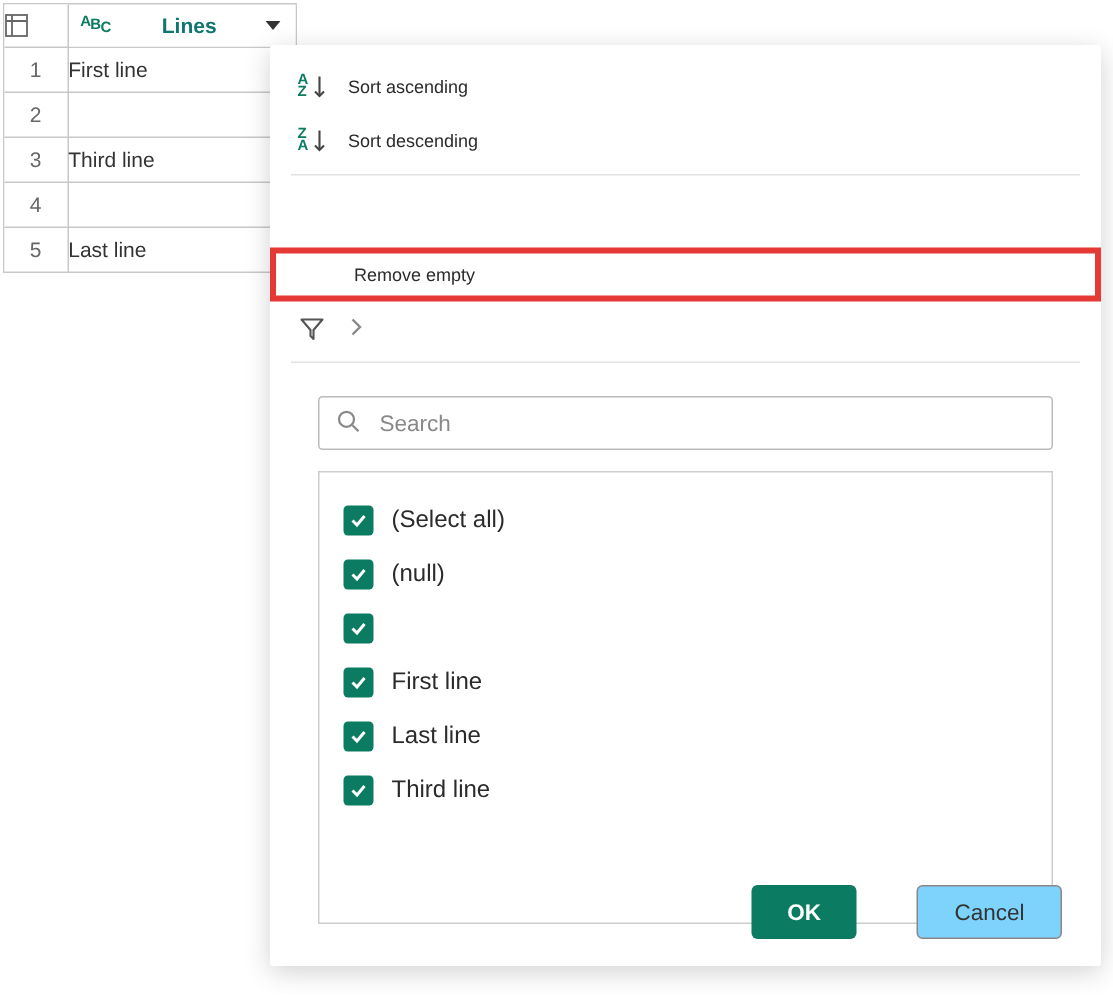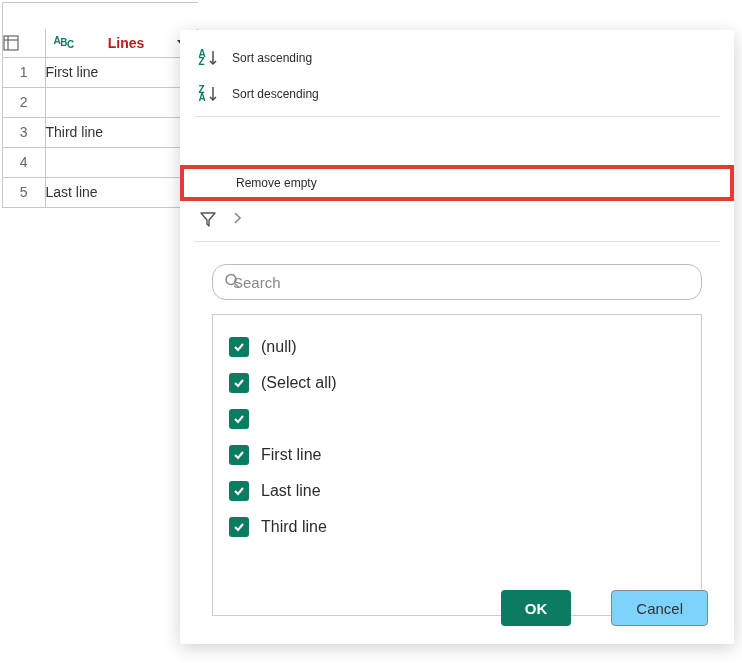--- a/index.html
+++ b/index.html
@@ -1,27 +1,27 @@
 <!DOCTYPE html>
 <html><head>
   <meta charset="utf-8">
   <style>
     * { box-sizing: border-box; margin: 0; padding: 0; }
     body { font-family: "Segoe UI", Arial, sans-serif; font-size: 14px; color: #333; background: #fff; width: 742px; height: 663px; position: relative; overflow: hidden; }
     
     .table-area { position: absolute; top: 2px; left: 2px; border-top: 1px solid #c8c8c8; border-left: 1px solid #c8c8c8; }
-    .table-area table { border-collapse: collapse; margin-top: 26px; }
+    .table-area table { border-collapse: collapse; }
     .table-area th, .table-area td { border-right: 1px solid #c8c8c8; border-bottom: 1px solid #c8c8c8; padding: 0; background: #fff; }
     .hdr-corner { width: 42px; height: 28px; background: #f0f0f0; text-align: center; }
     .hdr-col { width: 152px; height: 28px; background: #e6f5f1; position: relative; }
     .hdr-col-inner { display: flex; align-items: center; height: 100%; padding: 0 6px 0 8px; }
     .row-idx { width: 42px; height: 30px; background: #f0f0f0; text-align: center; color: #666; vertical-align: middle; }
     .cell { width: 152px; height: 30px; padding-left: 10px; vertical-align: middle; }
     .abc-icon { font-size: 10px; font-weight: 600; color: #0b7b62; margin-right: 6px; letter-spacing: -0.5px; }
-    .col-name { font-weight: 600; color: #b91c1c; flex: 1; }
+    .col-name { font-weight: 600; color: #0f766e; flex: 1; }
     .dropdown-caret { width: 18px; height: 18px; display: flex; align-items: center; justify-content: center; cursor: pointer; }
     
     .table-icon svg { display: block; }
     
     .dropdown-panel { position: absolute; top: 30px; left: 180px; width: 554px; height: 614px; background: #fff; box-shadow: 0 4px 18px rgba(0,0,0,0.18); border-radius: 2px; }
     
     .menu-section { padding: 10px 0 4px 0; }
     .menu-item { display: flex; align-items: center; height: 36px; padding: 0 18px 0 14px; cursor: pointer; }
     .menu-icon { width: 28px; display: flex; align-items: center; justify-content: center; margin-right: 10px; }
     .menu-label { font-size: 12px; color: #2b2b2b; flex: 1; }
@@ -30,21 +30,21 @@
     
     .highlight-box { border: 4px solid #e53935; margin-top: 48px; }
     
     .sort-icon { display: flex; align-items: center; gap: 2px; }
     .sort-letters { font-size: 10px; line-height: 8px; color: #0b7b62; font-weight: 600; display: flex; flex-direction: column; }
     .sort-arrow { color: #444; }
     
     .funnel-icon { color: #555; }
     
     .search-box { margin: 14px 32px 14px 32px; position: relative; }
-    .search-box input { width: 100%; height: 36px; border: 1px solid #bbb; border-radius: 14px; padding: 0 12px 0 20px; font-size: 15px; color: #b91c1c; outline: none; }
+    .search-box input { width: 100%; height: 36px; border: 1px solid #bbb; border-radius: 3px; padding: 0 12px 0 40px; font-size: 15px; color: #b91c1c; outline: none; }
     .search-box input::placeholder { color: #888; }
     .search-icon { position: absolute; left: 12px; top: 50%; transform: translateY(-50%); color: #888; }
     
     .filter-list { margin: 0 32px 0 32px; border: 1px solid #ccc; height: 302px; padding: 14px 16px; overflow-y: auto; }
     .filter-item { display: flex; align-items: center; height: 36px; gap: 12px; }
     .chk { width: 20px; height: 20px; background: #0b7b62; border-radius: 3px; display: flex; align-items: center; justify-content: center; cursor: pointer; }
     .filter-label { font-size: 16px; color: #2b2b2b; }
     
     .button-row { position: absolute; bottom: 18px; right: 26px; display: flex; gap: 14px; }
     .btn { height: 36px; padding: 0 24px; border-radius: 4px; font-size: 15px; cursor: pointer; display: flex; align-items: center; margin-left: 26px; }
@@ -165,29 +165,29 @@
     <input type="text" placeholder="Search" style="">
   </div>
 
   <div class="filter-list">
     <div class="filter-item">
       <span class="chk">
           <svg width="14" height="14" viewBox="0 0 14 14">
             <polyline points="3,7 6,10 11,4" fill="none" stroke="#fff" stroke-width="2"></polyline>
           </svg>
         </span>
+      <span class="filter-label">(Select all)</span>
+    </div>
+    <div class="filter-item">
+      <span class="chk">
+          <svg width="14" height="14" viewBox="0 0 14 14">
+            <polyline points="3,7 6,10 11,4" fill="none" stroke="#fff" stroke-width="2"></polyline>
+          </svg>
+        </span>
       <span class="filter-label">(null)</span>
-    </div>
-    <div class="filter-item">
-      <span class="chk">
-          <svg width="14" height="14" viewBox="0 0 14 14">
-            <polyline points="3,7 6,10 11,4" fill="none" stroke="#fff" stroke-width="2"></polyline>
-          </svg>
-        </span>
-      <span class="filter-label">(Select all)</span>
     </div>
     <div class="filter-item">
       <span class="chk">
           <svg width="14" height="14" viewBox="0 0 14 14">
             <polyline points="3,7 6,10 11,4" fill="none" stroke="#fff" stroke-width="2"></polyline>
           </svg>
         </span>
       <span class="filter-label"></span>
     </div>
     <div class="filter-item">

